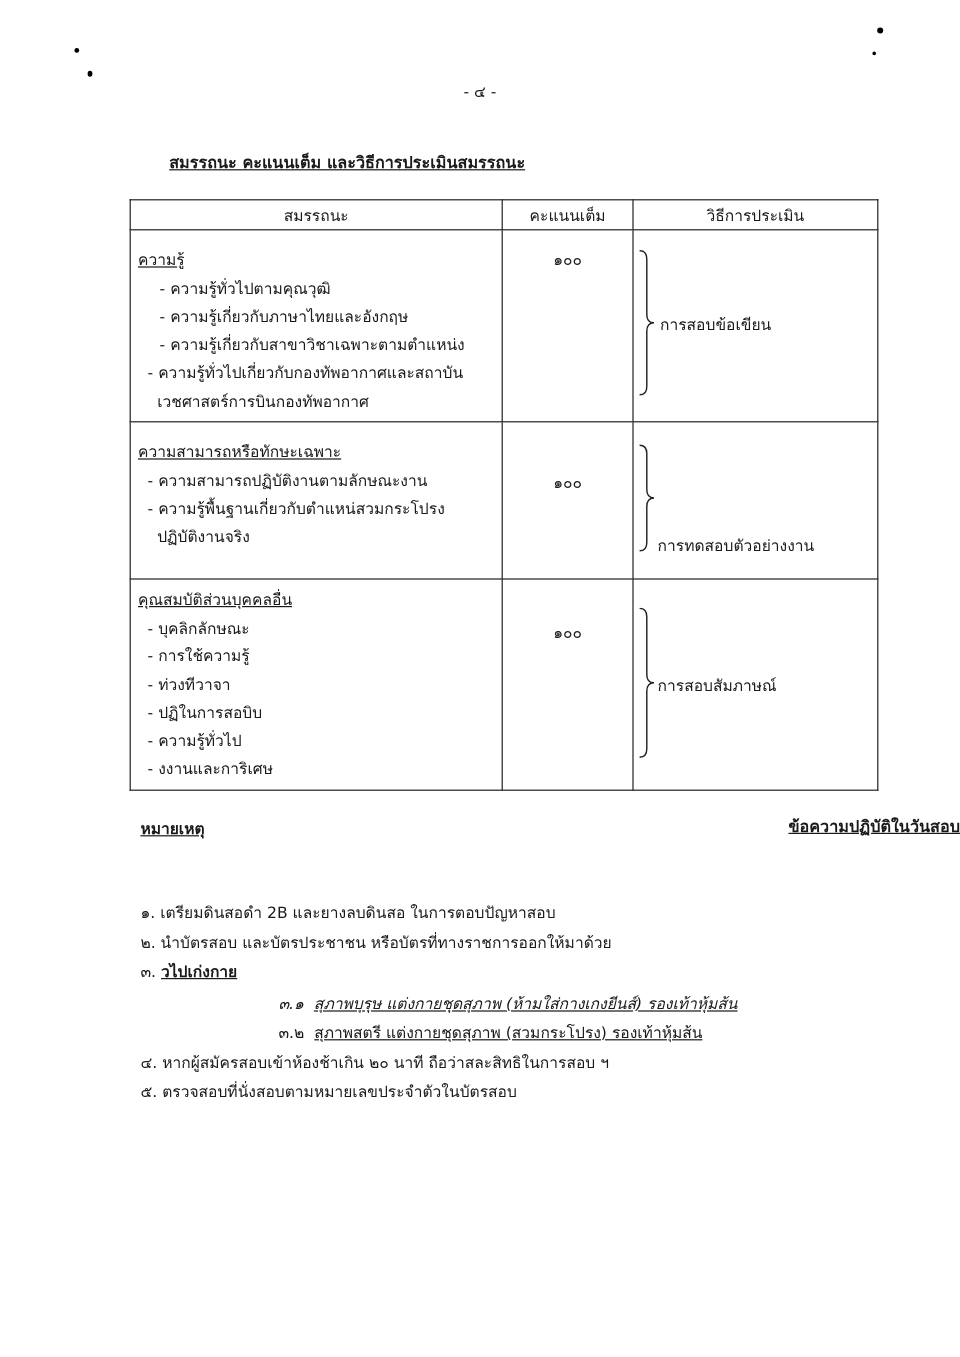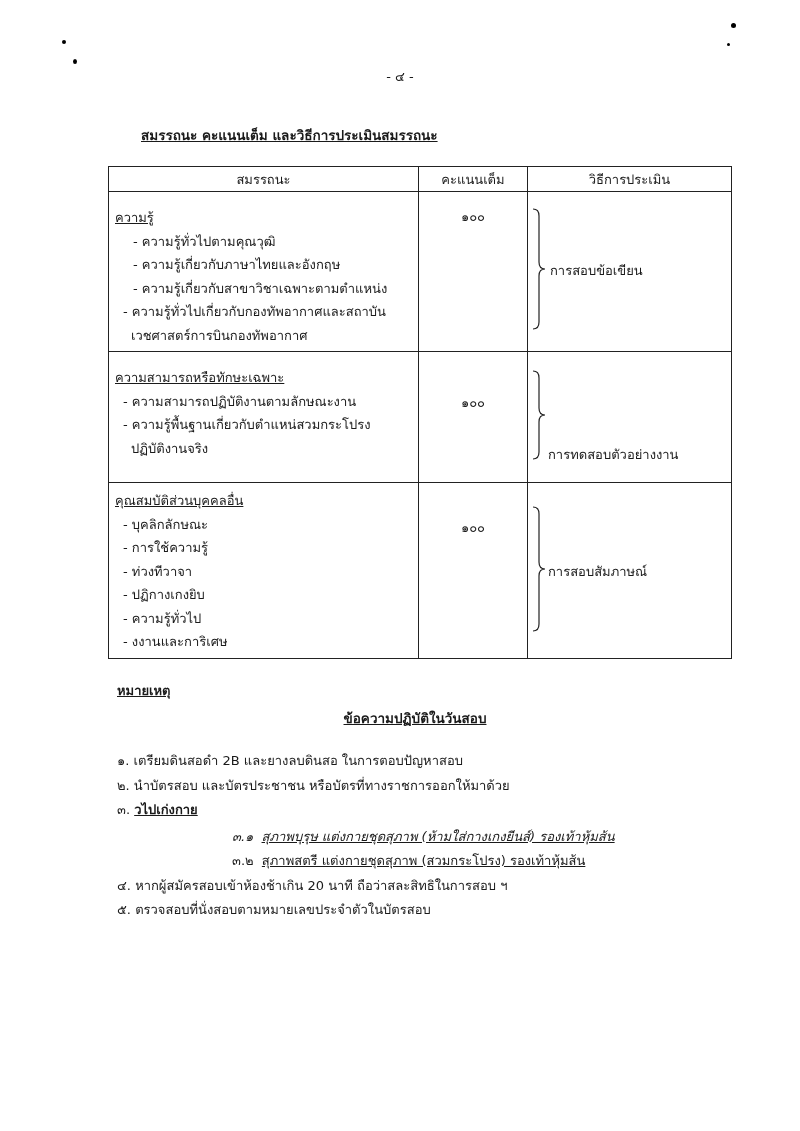--- a/index.html
+++ b/index.html
@@ -22,21 +22,21 @@
   .cell-list { padding: 14px 0 4px 6px; font-size: 13px; line-height: 23.5px; }
   .cell-list .heading { text-decoration: underline; }
   .cell-list .item { padding-left: 8px; }
   .cell-list .item.indent { padding-left: 18px; }
   .cell-list .cont { padding-left: 16px; }
   .score { text-align: center; font-size: 13px; padding-top: 14px; }
   .method-wrap { position: relative; }
   .brace { position: absolute; left: 4px; font-family: "DejaVu Sans", sans-serif; color: #222; }
   .method-text { position: absolute; left: 22px; font-size: 13px; }
   .remark { position: absolute; left: 117px; top: 680px; font-weight: bold; text-decoration: underline; font-size: 13px; }
-  .rules-title { position: absolute; left: 0; width: 800px; text-align: center; top: 707px; font-weight: bold; text-decoration: underline; font-size: 13.5px; padding-left: 30px; box-sizing: border-box; }
+  .rules-title { position: absolute; left: 0; width: 800px; text-align: right; top: 677px; font-weight: bold; text-decoration: underline; font-size: 13.5px; padding-left: 30px; box-sizing: border-box; }
   .rule { position: absolute; left: 117px; font-size: 13px; }
   .rule .u { text-decoration: underline; font-weight: bold; }
   .sub { position: absolute; font-size: 13px; }
   .sub .txt { text-decoration: underline; }
 </style>
 </head>
 <body>
 
 <div class="speck" style="left:62px;top:40px;width:4px;height:4px;"></div>
 <div class="speck" style="left:73px;top:59px;width:4px;height:5px;"></div>
@@ -105,21 +105,21 @@
         </div>
       </td>
     </tr>
     <tr style="height:172px;padding-left:14px;">
       <td>
         <div class="cell-list" style="padding-top:6px;">
           <div class="heading">คุณสมบัติส่วนบุคคลอื่น</div>
           <div class="item">- บุคลิกลักษณะ</div>
           <div class="item">- การใช้ความรู้</div>
           <div class="item">- ท่วงทีวาจา</div>
-          <div class="item">- ปฏิกางเกงยิบ</div>
+          <div class="item">- ปฏิในการสอบิบ</div>
           <div class="item">- ความรู้ทั่วไป</div>
           <div class="item">- งงานและการิเศษ</div>
         </div>
       </td>
       <td>
           <div class="score" style="padding-top:34px;">๑๐๐</div>
         </td>
       <td>
         <div class="method-wrap" style="height:170px;">
           <svg class="brace" style="top:23px;" width="14" height="126" viewBox="0 0 14 126">
@@ -153,18 +153,18 @@
   <span>๓.๑</span>&nbsp;
   <span class="txt">สุภาพบุรุษ แต่งกายชุดสุภาพ  (ห้ามใส่กางเกงยีนส์)  รองเท้าหุ้มส้น</span>
 </div>
 <div class="sub" style="left:232px;top:850px;">
   <span>๓.๒</span>&nbsp;
   <span class="txt">สุภาพสตรี แต่งกายชุดสุภาพ  (สวมกระโปรง)  รองเท้าหุ้มส้น</span>
 </div>
 
 <div class="rule" style="top:875px;">
   <span>๔.</span>
-  <span>หากผู้สมัครสอบเข้าห้องช้าเกิน 20 นาที  ถือว่าสละสิทธิในการสอบ ฯ</span>
+  <span>หากผู้สมัครสอบเข้าห้องช้าเกิน ๒๐ นาที  ถือว่าสละสิทธิในการสอบ ฯ</span>
 </div>
 <div class="rule" style="top:899px;">
   <span>๕.</span>
   <span>ตรวจสอบที่นั่งสอบตามหมายเลขประจำตัวในบัตรสอบ</span>
 </div>
 
 </body></html>

